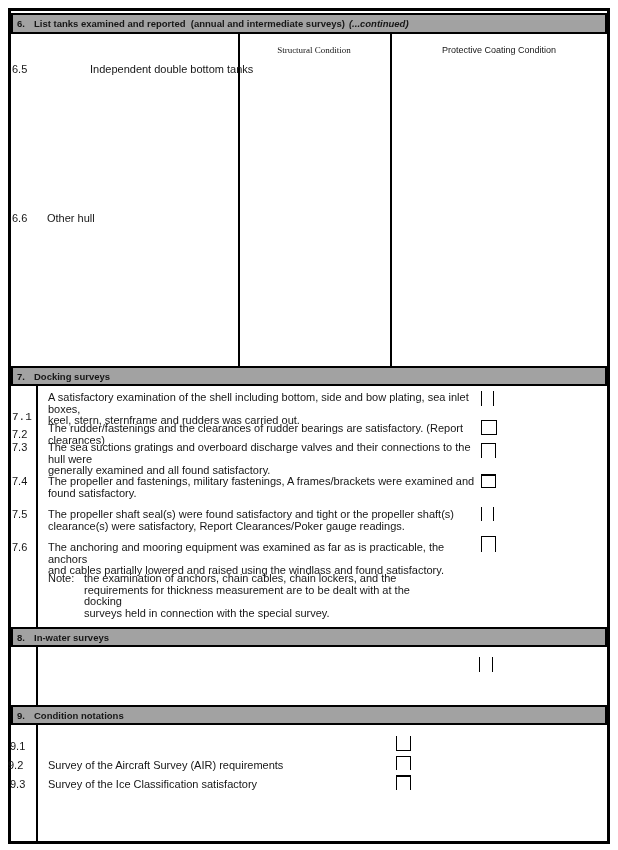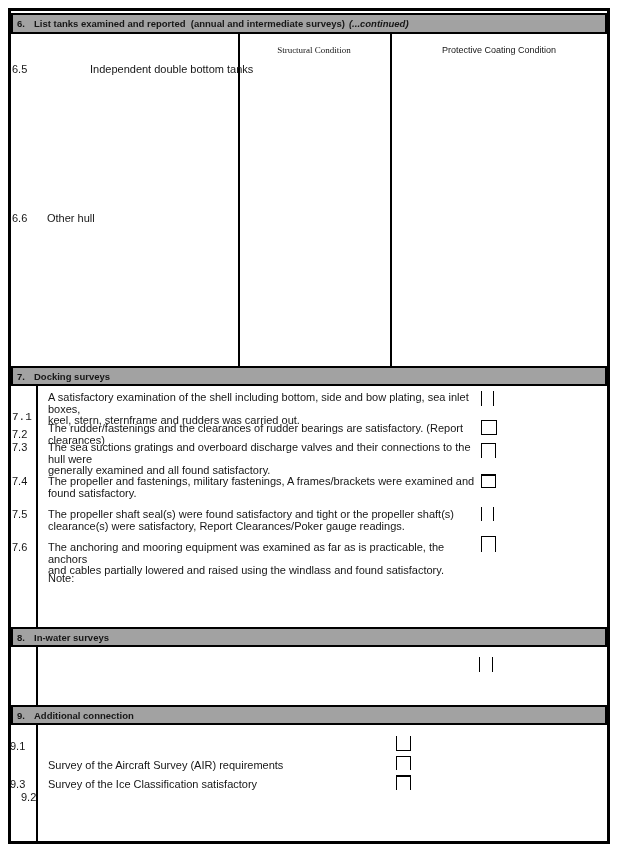--- a/index.html
+++ b/index.html
@@ -87,39 +87,42 @@
 clearance(s) were satisfactory, Report Clearances/Poker gauge readings.</div>
   <div class="cb cb-bars" style="left:481px; top:507px; width:13px; height:14px;"></div>
 
   <div class="t" style="left:12px; top:542px;">7.6</div>
   <div class="t pre" style="left:48px; top:542px; width:430px;">The anchoring and mooring equipment was examined as far as is practicable, the anchors
 and cables partially lowered and raised using the windlass and found satisfactory.</div>
   <div class="cb cb-open-bottom" style="left:481px; top:536px; width:15px; height:16px;"></div>
 
   <div class="t note-row" style="left:48px; top:573px; width:400px;">
     <span class="note-label">Note:</span>
+    <span class="pre">the examination of anchors, chain cables, chain lockers, and the
+requirements for thickness measurement are to be dealt with at the docking
+surveys held in connection with the special survey.</span>
   </div>
 
   <div class="bar" style="top:627px; height:20px;">
     <span class="bar-num">8.</span>
     <span class="bar-title">In-water surveys</span>
   </div>
   <div class="vline" style="left:36px; top:647px; height:58px;"></div>
   <div class="cb cb-bars" style="left:479px; top:657px; width:14px; height:15px;"></div>
 
   <div class="bar" style="top:705px; height:20px;">
     <span class="bar-num">9.</span>
-    <span class="bar-title">Additional connection</span>
+    <span class="bar-title">Condition notations</span>
   </div>
   <div class="vline" style="left:36px; top:725px; height:119px;"></div>
 
   <div class="t" style="left:10px; top:741px;">9.1</div>
   <div class="cb cb-open-top" style="left:396px; top:736px; width:15px; height:15px;"></div>
 
-  <div class="t" style="left:21px; top:760px;margin-top:32px;">9.2</div>
+  <div class="t" style="left:8px; top:760px;">9.2</div>
   <div class="t" style="left:48px; top:760px;">Survey of the Aircraft Survey (AIR) requirements</div>
   <div class="cb cb-open-bottom" style="left:396px; top:756px; width:15px; height:14px;"></div>
 
   <div class="t" style="left:10px; top:779px;">9.3</div>
   <div class="t" style="left:48px; top:779px;">Survey of the Ice Classification satisfactory</div>
   <div class="cb cb-open-bottom cb-thick-top" style="left:396px; top:775px; width:15px; height:15px;"></div>
 
 </div>
 
 </body></html>

